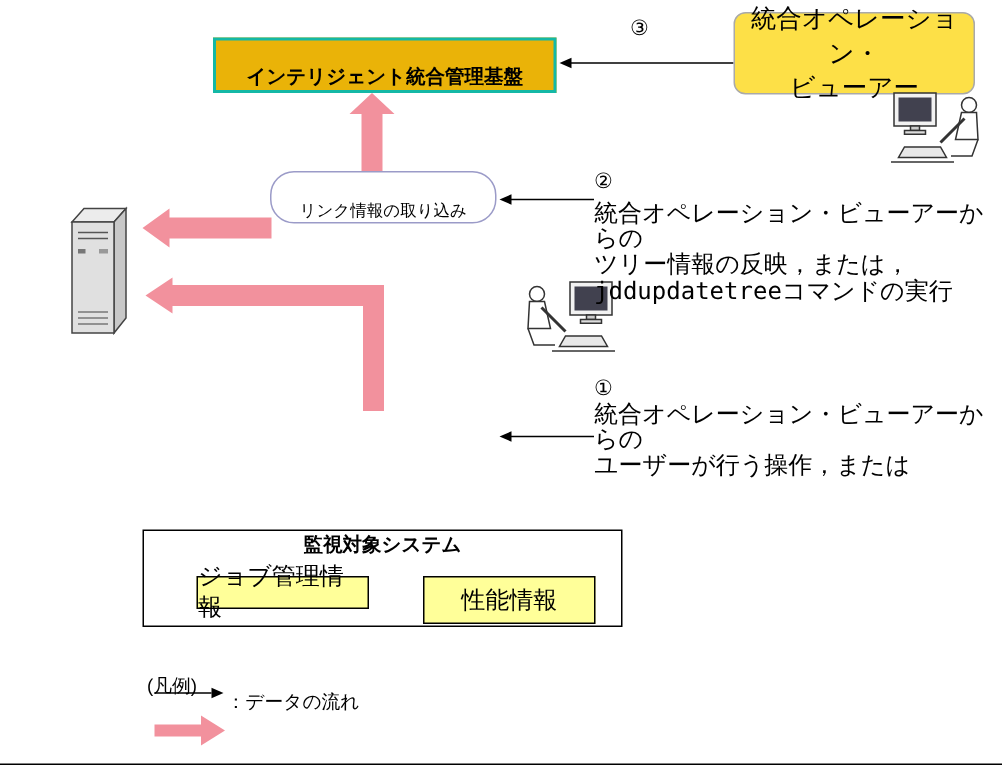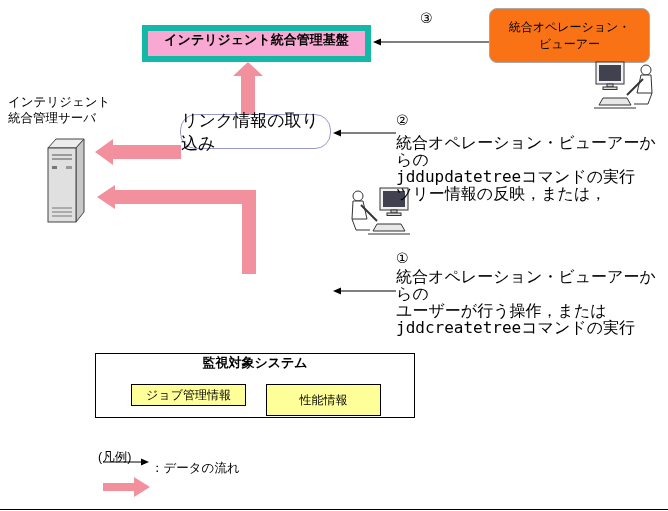--- a/index.html
+++ b/index.html
@@ -3,28 +3,28 @@
 <meta charset="utf-8">
 <style>
   body{margin:0;background:#fff}
   .canvas{position:relative;width:668px;height:511px;background:#fff;overflow:hidden;
           font-family:"Liberation Sans","DejaVu Sans",sans-serif;color:#000}
   .abs{position:absolute}
   .layer{position:absolute;left:0;top:0;pointer-events:none}
   .flow{fill:var(--flow-arrow,#F2919D);stroke:none}
   .thin{stroke:#000;stroke-width:1;fill:none}
   .head{fill:#000;stroke:none}
-  .box{border:6px solid #14b8a6;background:#f9a8d4;display:flex;align-items:flex-start;justify-content:center;
+  .box{border:2px solid #14b8a6;background:#eab308;display:flex;align-items:flex-end;justify-content:center;
        text-align:center;box-sizing:border-box}
   .rbox{border:1px solid var(--rounded-border,#9B9BC8);border-radius:16px;background:#fff;display:flex;
-        align-items:center;justify-content:center;font-size:17px;box-sizing:border-box}
-  .viewerbox{border:1px solid var(--viewer-border,#A9A9A9);border-radius:8px;background:#f97316;display:flex;
-        align-items:center;justify-content:center;font-size:12px;text-align:center;box-sizing:border-box}
+        align-items:flex-end;justify-content:center;font-size:11px;box-sizing:border-box}
+  .viewerbox{border:1px solid var(--viewer-border,#A9A9A9);border-radius:8px;background:#fde047;display:flex;
+        align-items:center;justify-content:center;font-size:17px;text-align:center;box-sizing:border-box}
   .ybox{background:var(--yellow-fill,#FFFF99);border:1px solid #000;display:flex;align-items:center;
-        justify-content:center;font-size:12px;box-sizing:border-box}
+        justify-content:center;font-size:16px;box-sizing:border-box}
   .pre{white-space:pre-line}
   .bold{font-weight:bold}
   .mono{font-family:"DejaVu Sans Mono","Liberation Mono",monospace}
   .note{font-size:16px;line-height:17px}
   .num{font-size:14px;line-height:16px}
   .fs13{font-size:13px}
   .fs12{font-size:12.5px;line-height:16px}
 </style>
 </head>
 <body>
@@ -76,22 +76,20 @@
 
   <div class="abs box bold fs13" style="left:142px;top:25px;width:229px;height:37px">
     <span>インテリジェント統合管理基盤</span>
   </div>
 
   <div class="abs viewerbox" style="left:489px;top:8px;width:161px;height:55px">
     <span class="pre">統合オペレーション・
 ビューアー</span>
   </div>
 
-  <div class="abs pre fs12" style="left:8px;top:94px;width:130px">インテリジェント
-統合管理サーバ</div>
 
   <svg class="abs" style="left:46px;top:136px" width="40" height="90" viewBox="0 0 40 90">
     <g stroke="#444" stroke-width="1">
       <polygon points="2,12 10,3 38,3 30,12" fill="#ececec"></polygon>
       <polygon points="30,12 38,3 38,76 30,86" fill="#c8c8c8"></polygon>
       <rect x="2" y="12" width="28" height="74" fill="#e0e0e0"></rect>
       <line x1="6" y1="19" x2="26" y2="19" stroke="#555"></line>
       <line x1="6" y1="23" x2="26" y2="23" stroke="#555"></line>
       <rect x="6" y="30" width="5" height="3" fill="#777" stroke="none"></rect>
       <rect x="20" y="30" width="6" height="3" fill="#999" stroke="none"></rect>
@@ -104,49 +102,46 @@
   <div class="abs rbox" style="left:180px;top:114px;width:151px;height:35px">
     <span>リンク情報の取り込み</span>
   </div>
 
 
   <div class="abs" style="left:95px;top:353px;width:320px;height:65px;border:1px solid #000;box-sizing:border-box;background:#fff">
     <div class="bold fs13" style="text-align:center;margin-top:0">監視対象システム</div>
     <div class="abs ybox" style="left:35px;top:30px;width:115px;height:22px">
       <span>ジョブ管理情報</span>
     </div>
-    <div class="abs ybox" style="left:170px;top:30px;width:115px;height:32px">
+    <div class="abs ybox" style="left:186px;top:30px;width:115px;height:32px">
       <span>性能情報</span>
     </div>
   </div>
 
   <svg class="abs" style="left:586px;top:60px" width="72" height="52" viewBox="0 0 72 52">
     <use href="#pc-user" transform="translate(72,0) scale(-1,1)"></use>
   </svg>
   <svg class="abs" style="left:346px;top:186px" width="72" height="52" viewBox="0 0 72 52">
     <use href="#pc-user"></use>
   </svg>
 
   <div class="abs num" style="left:420px;top:10px">③</div>
 
   <div class="abs num" style="left:396px;top:112px">②</div>
   <div class="abs note" style="left:396px;top:134px;width:266px">
     <div>統合オペレーション・ビューアーからの</div>
+    <div>ツリー情報の反映，または，</div>
     <div>
       <span class="mono">jddupdatetree</span><span>コマンドの実行</span>
     </div>
-    <div>ツリー情報の反映，または，</div>
   </div>
 
   <div class="abs num" style="left:396px;top:250px">①</div>
   <div class="abs note" style="left:396px;top:268px;width:266px">
     <div>統合オペレーション・ビューアーからの</div>
     <div>ユーザーが行う操作，または</div>
-    <div>
-      <span class="mono">jddcreatetree</span><span>コマンドの実行</span>
-    </div>
   </div>
 
   <div class="abs fs12" style="left:98px;top:449px">(凡例)</div>
   <div class="abs fs12" style="left:151px;top:460px">：データの流れ</div>
 
   <div class="abs" style="left:0;top:509px;width:668px;border-top:1px solid #000"></div>
 </div>
 
 </body></html>

